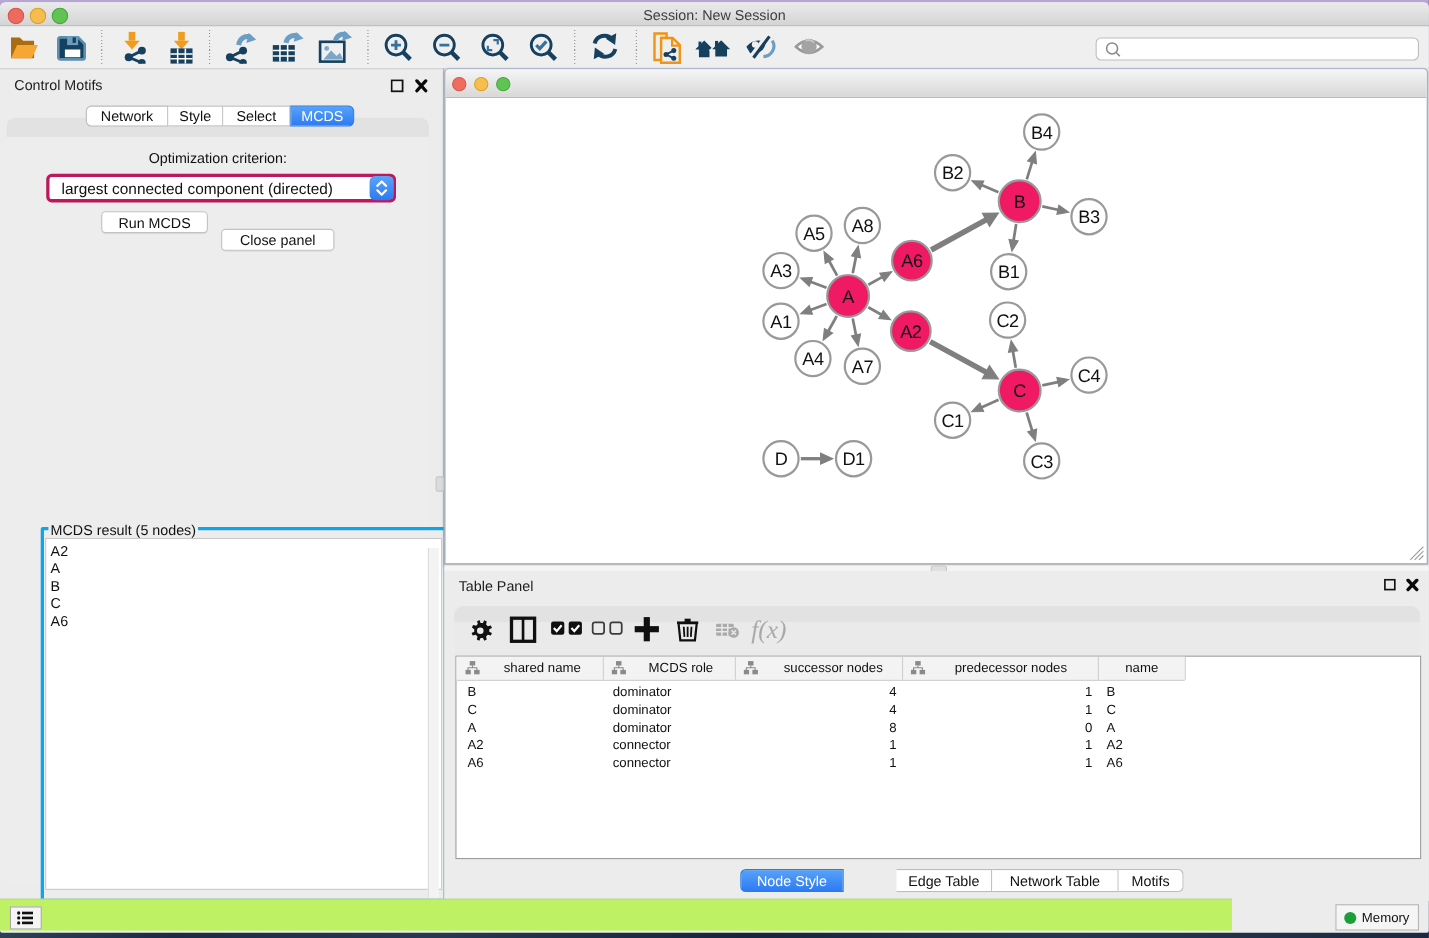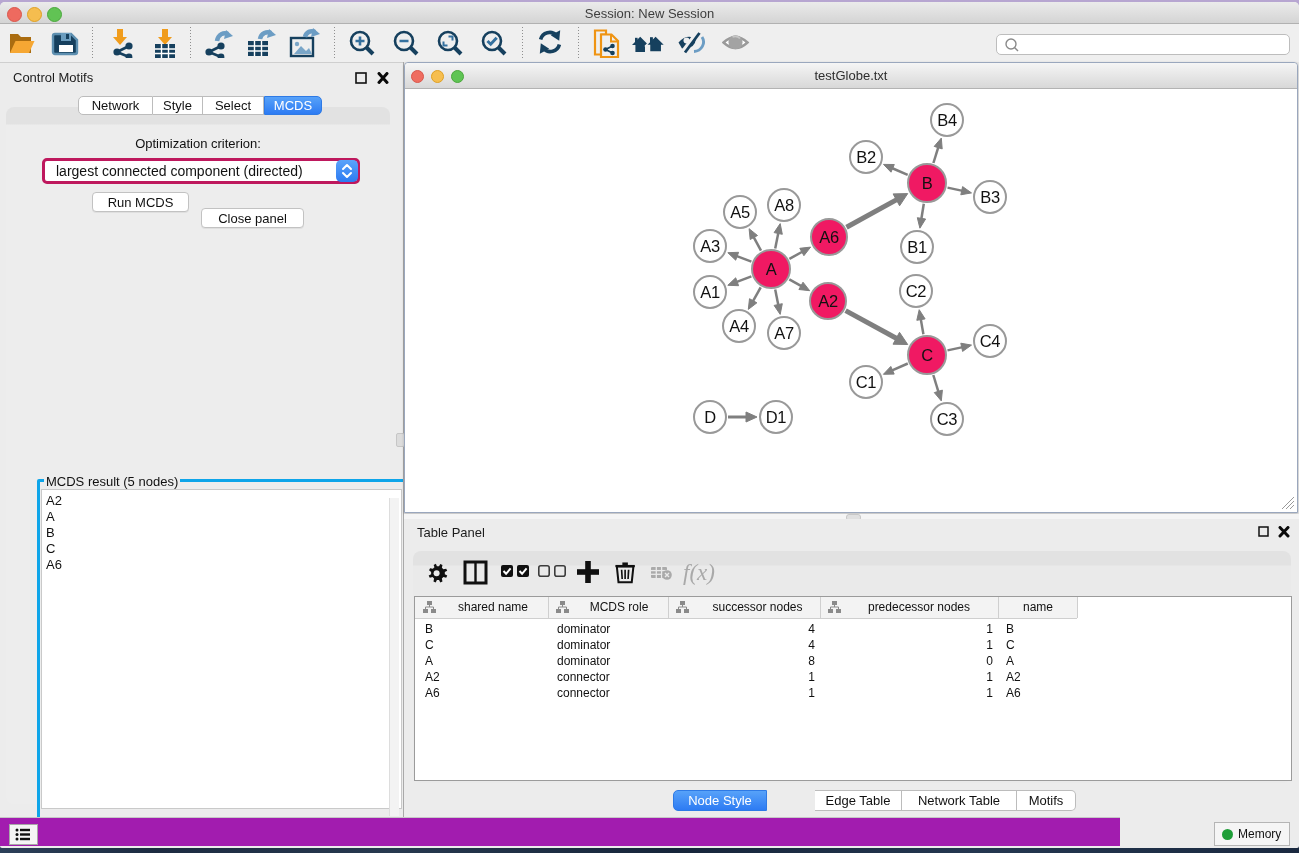--- a/index.html
+++ b/index.html
@@ -55,21 +55,21 @@
 #tpanel{left:0px;top:457px;width:895px;height:300px;background:#ececec;}
 #tp-title{left:13px;top:6px;font-size:13px;color:#1c1c1c;}
 #tp-pane{left:9px;top:32px;width:878px;height:232px;border-radius:8px;
   background:linear-gradient(#e2e2e2 0px,#e2e2e2 14px,#eaeaea 15px,#eaeaea 100%);}
 #ttable{left:10px;top:77px;width:876px;height:183px;background:#fff;border:1px solid #9b9b9b;}
 #thead{left:0;top:0;width:662px;height:21px;background:#f3f3f3;border-bottom:1px solid #cfcfcf;font-size:12px;color:#111;}
 .hsep{position:absolute;top:0;width:1px;height:21px;background:#cfcfcf;}
 .hlabel{position:absolute;top:3px;text-align:center;}
 .trow{position:absolute;font-size:12px;color:#111;height:16px;}
 #btabs{left:269px;top:271px;height:21px;display:flex;font-size:13px;}
-#statusbar{left:0;top:815px;width:1120px;height:28px;background:#a21caf;border-top:1px solid #c6c6c6;}
+#statusbar{left:0;top:815px;width:1120px;height:28px;background:#bef264;border-top:1px solid #c6c6c6;}
 #memorybtn{left:1214px;top:4px;width:74px;height:22px;background:#f5f5f5;
   border:1px solid #b5b5b5;font-size:12px;color:#111;display:flex;align-items:center;}
 #listbtn{left:9px;top:6px;width:27px;height:19px;background:#f5f5f5;border:1px solid #a8a8a8;}
 </style>
 </head>
 <body>
 <div class="abs" id="wallpaper-top"></div>
 <div class="abs" id="win">
   <div class="abs" id="titlebar">
     <div class="tl" style="left:7px;top:4.5px;width:13px;height:13px;background:#ee6a5f;border:0.5px solid #d9564b;"></div>
@@ -249,21 +249,20 @@
       </div>
     </div>
     <div class="abs" id="vdivider"></div>
       <div class="abs" style="left:396px;top:371px;width:7px;height:12px;background:#dcdcdc;border:1px solid #c6c6c6;border-radius:2px;"></div>
     <div class="abs" id="rightarea">
       <div class="abs" id="netwin">
         <div class="abs" id="net-titlebar">
           <div class="tl" style="left:6px;top:7px;width:11px;height:11px;background:#ef6d60;border:0.5px solid #d9564b;"></div>
           <div class="tl" style="left:26px;top:7px;width:11px;height:11px;background:#f6be4f;border:0.5px solid #dfa023;"></div>
           <div class="tl" style="left:46px;top:7px;width:11px;height:11px;background:#5fc454;border:0.5px solid #4aa73c;"></div>
-          <div class="abs" id="net-title">testGlobe.txt</div>
         </div>
         <svg class="abs" style="left:1px;top:26px" width="891" height="423" id="graph">
           <g stroke="#7f7f7f" fill="#7f7f7f">
             <line x1="355.0" y1="161.6" x2="347.4" y2="147.6" stroke-width="2.5"></line>
               <polygon points="343.1,139.7 351.5,146.5 344.2,150.5"></polygon>
             <line x1="369.2" y1="159.4" x2="372.4" y2="143.4" stroke-width="2.5"></line>
               <polygon points="374.2,134.6 376.3,145.3 368.1,143.6"></polygon>
             <line x1="345.4" y1="172.6" x2="330.2" y2="166.9" stroke-width="2.5"></line>
               <polygon points="321.8,163.7 332.6,163.3 329.7,171.2"></polygon>
             <line x1="345.4" y1="187.4" x2="330.2" y2="193.1" stroke-width="2.5"></line>

